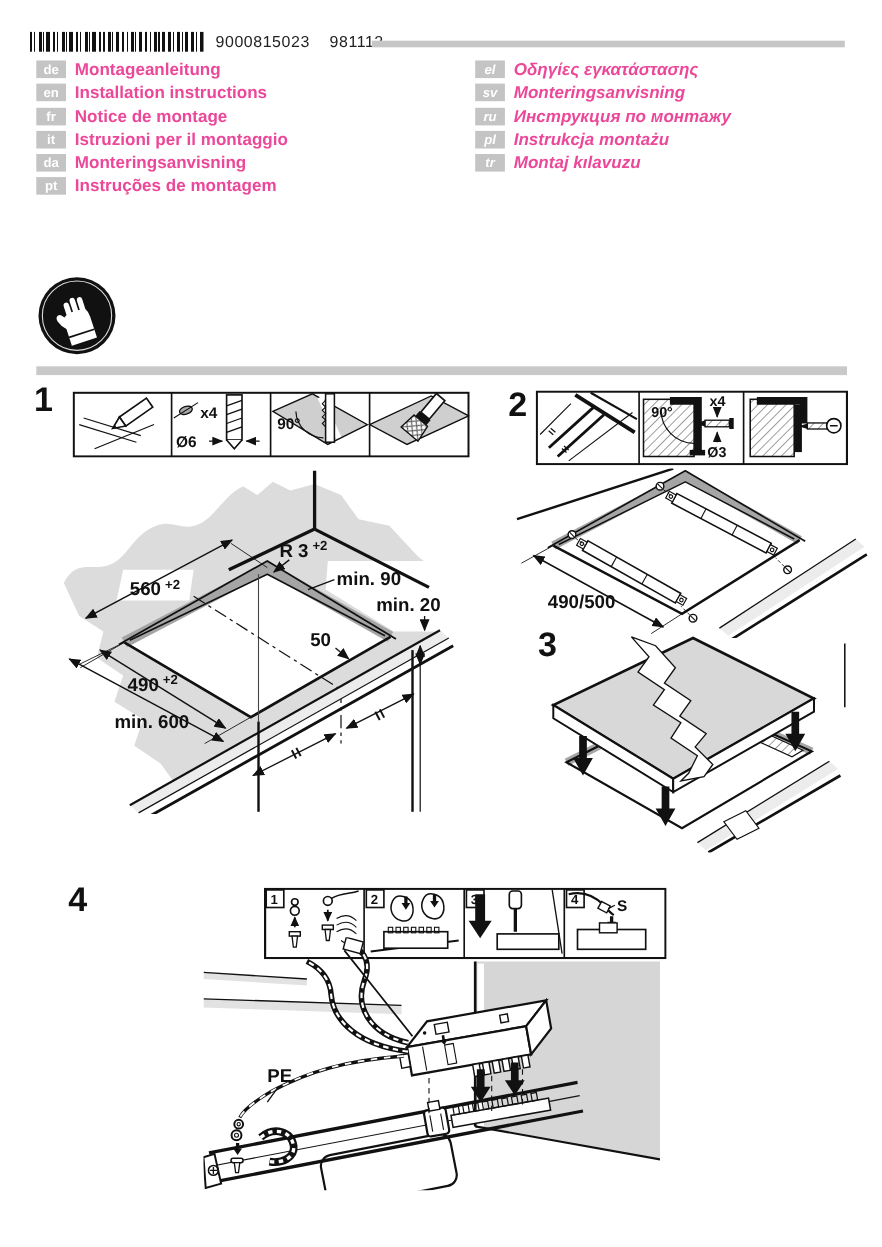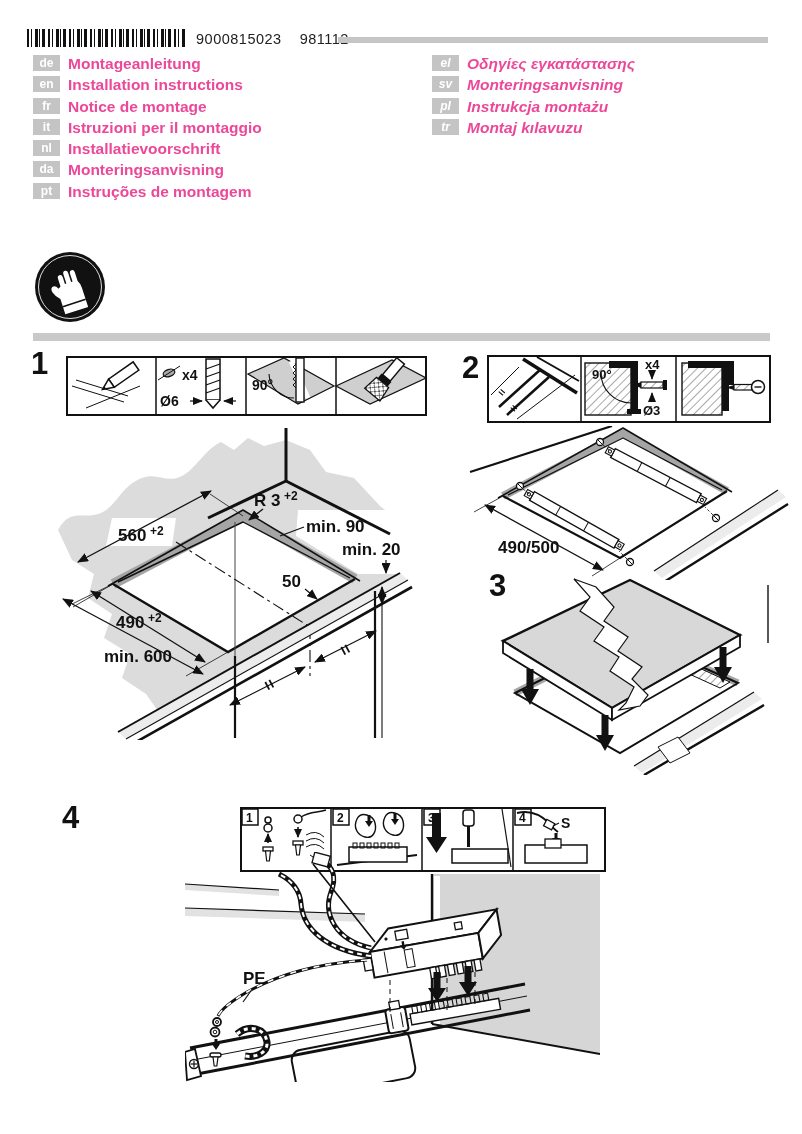--- a/index.html
+++ b/index.html
@@ -46,40 +46,40 @@
       </div>
     <div class="langrow">
         <span class="badge">fr</span>
         <span class="ltitle">Notice de montage</span>
       </div>
     <div class="langrow">
         <span class="badge">it</span>
         <span class="ltitle">Istruzioni per il montaggio</span>
       </div>
     <div class="langrow">
-        <span class="badge">nl</span>
-        <span class="ltitle">Installatievoorschrift</span>
-      </div>
-    <div class="langrow">
         <span class="badge">da</span>
         <span class="ltitle">Monteringsanvisning</span>
       </div>
     <div class="langrow">
         <span class="badge">pt</span>
         <span class="ltitle">Instruções de montagem</span>
       </div>
   </div>
   <div class="abs langcol right">
     <div class="langrow">
         <span class="badge">el</span>
         <span class="ltitle">Οδηγίες εγκατάστασης</span>
       </div>
     <div class="langrow">
         <span class="badge">sv</span>
         <span class="ltitle">Monteringsanvisning</span>
+      </div>
+    <div class="langrow">
+        <span class="badge">ru</span>
+        <span class="ltitle">Инструкция по монтажу</span>
       </div>
     <div class="langrow">
         <span class="badge">pl</span>
         <span class="ltitle">Instrukcja montażu</span>
       </div>
     <div class="langrow">
         <span class="badge">tr</span>
         <span class="ltitle">Montaj kılavuzu</span>
       </div>
   </div>

